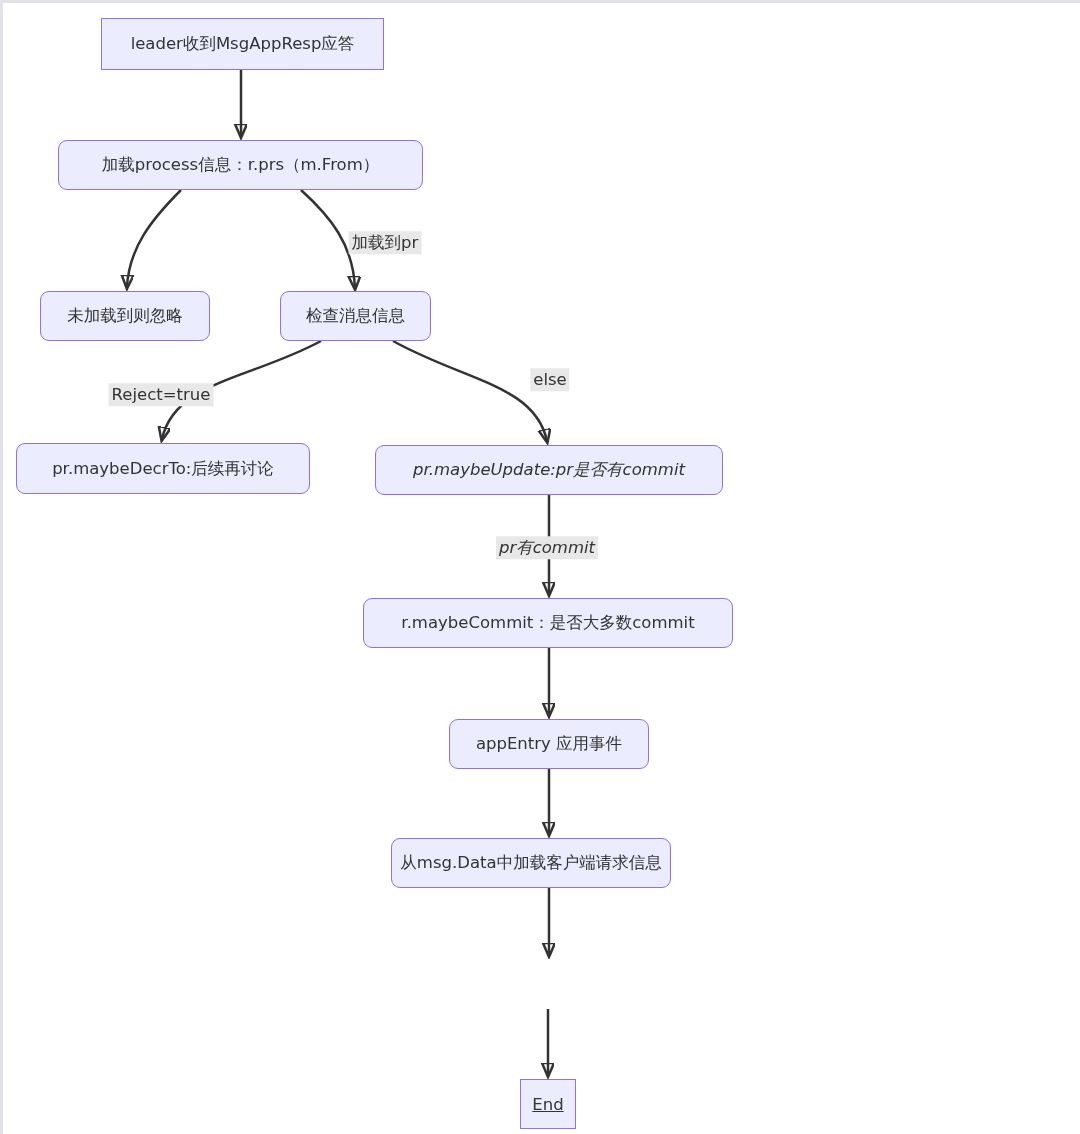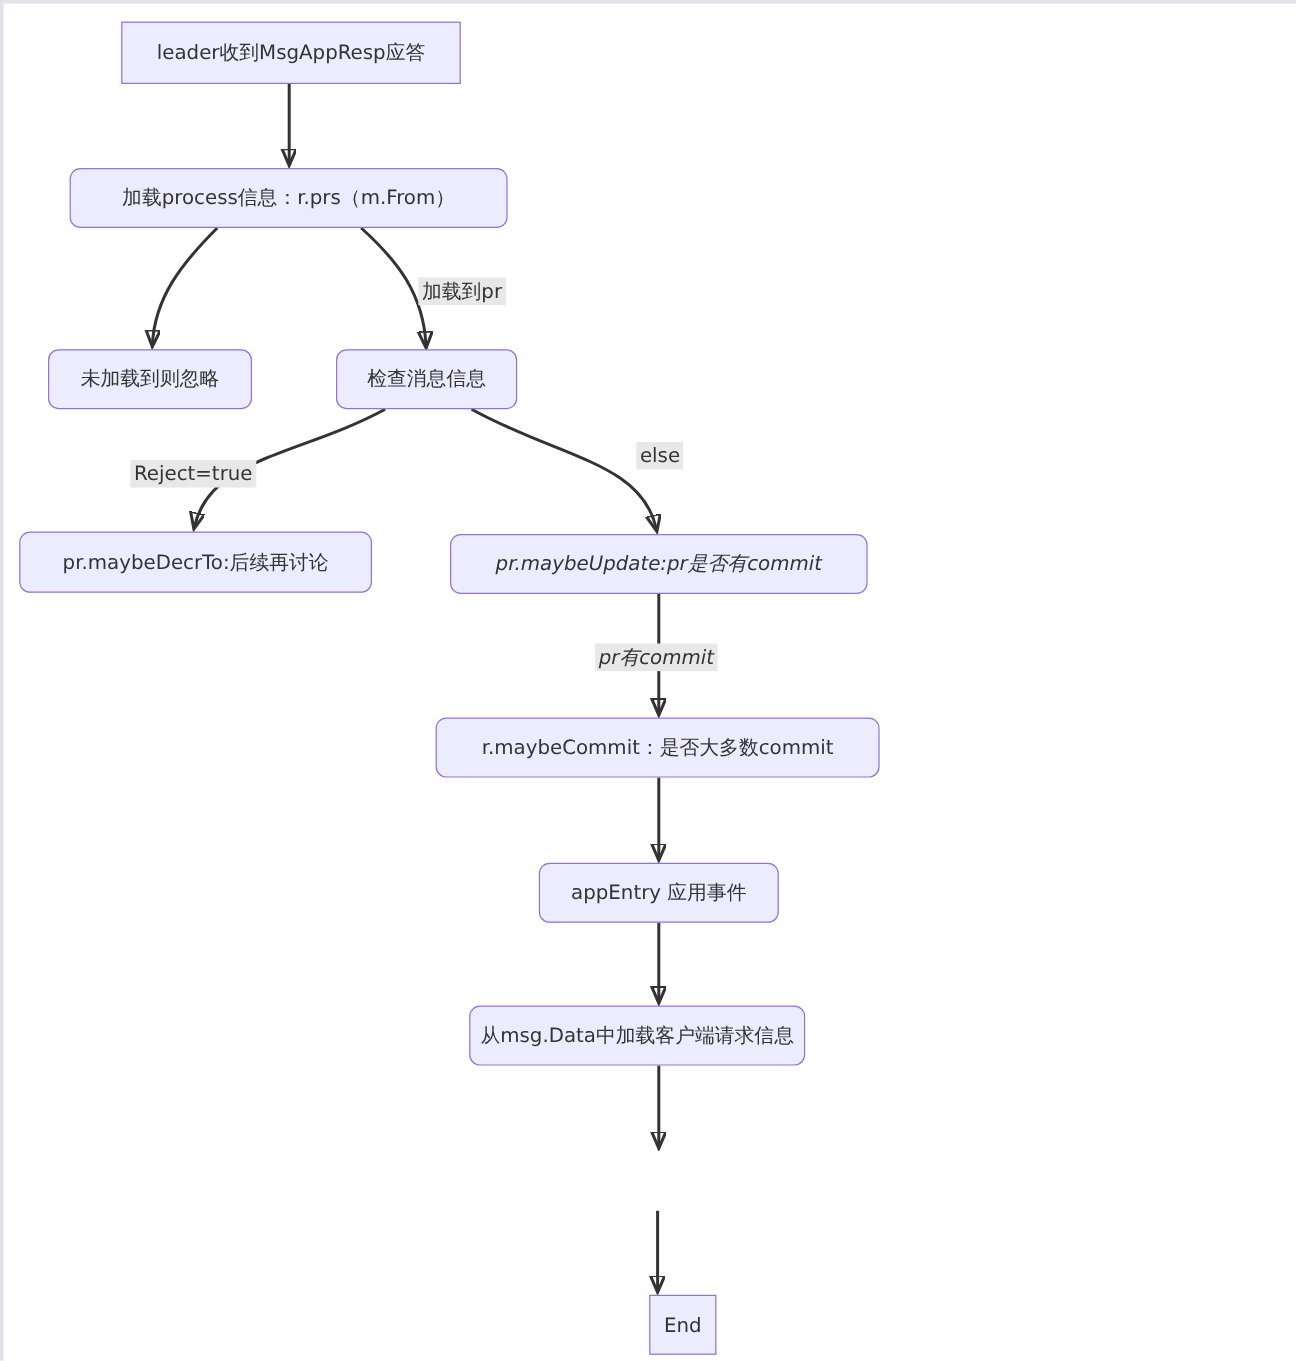--- a/index.html
+++ b/index.html
@@ -78,14 +78,14 @@
     <div class="edge-label" style="left: 544px; top: 545px; font-style: italic;">pr有commit</div>
     <div class="node rect" style="left: 98px; top: 15px; width: 283px; height: 52px;">leader收到MsgAppResp应答</div>
     <div class="node rounded" style="left: 55px; top: 137px; width: 365px; height: 50px;">加载process信息：r.prs（m.From）</div>
     <div class="node rounded" style="left: 37px; top: 288px; width: 170px; height: 50px;">未加载到则忽略</div>
     <div class="node rounded" style="left: 277px; top: 288px; width: 151px; height: 50px;">检查消息信息</div>
     <div class="node rounded" style="left: 13px; top: 440px; width: 294px; height: 51px;">pr.maybeDecrTo:后续再讨论</div>
     <div class="node rounded" style="left: 372px; top: 442px; width: 348px; height: 50px; font-style: italic;">pr.maybeUpdate:pr是否有commit</div>
     <div class="node rounded" style="left: 360px; top: 595px; width: 370px; height: 50px;">r.maybeCommit：是否大多数commit</div>
     <div class="node rounded" style="left: 446px; top: 716px; width: 200px; height: 50px;">appEntry 应用事件</div>
     <div class="node rounded" style="left: 371px; top: 835px; width: 280px; height: 50px; margin-left: 17px;">从msg.Data中加载客户端请求信息</div>
-    <div class="node rect" style="left: 538px; top: 1076px; width: 56px; height: 50px;">End</div>
+    <div class="node rect" style="left: 517px; top: 1076px; width: 56px; height: 50px; text-decoration: underline;">End</div>
   </div>
 
 </body></html>

